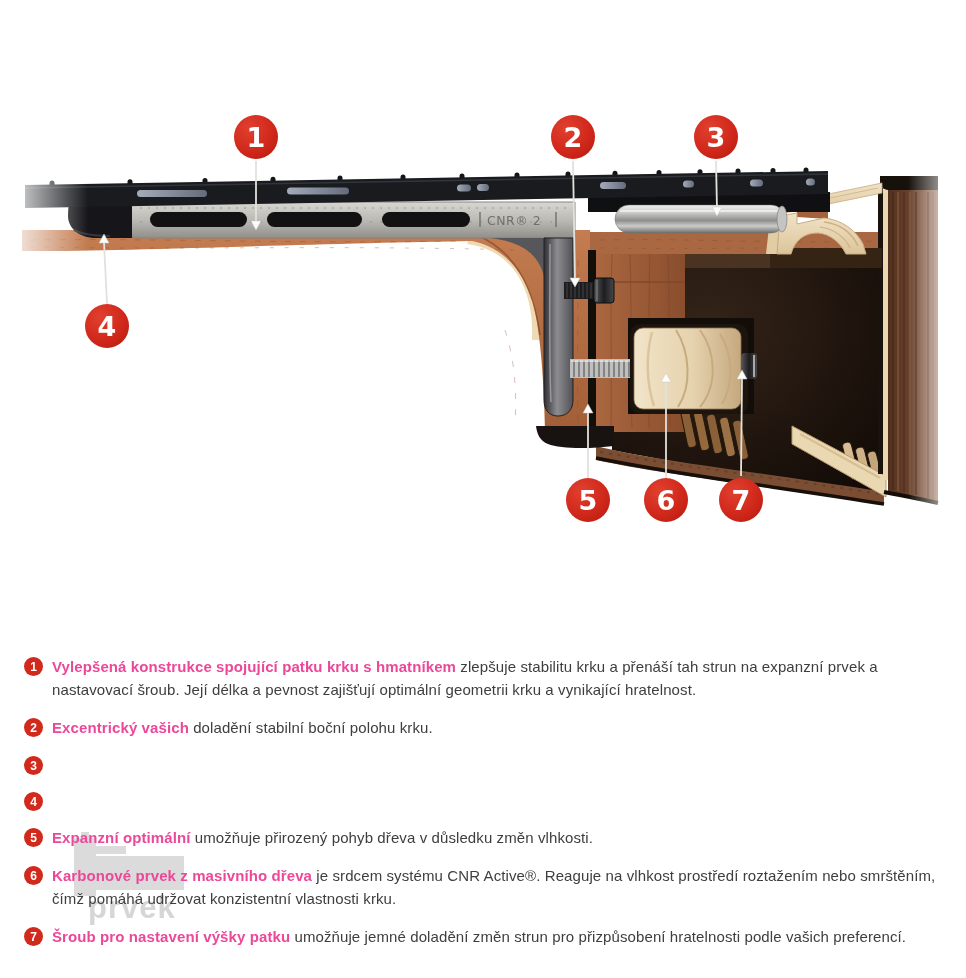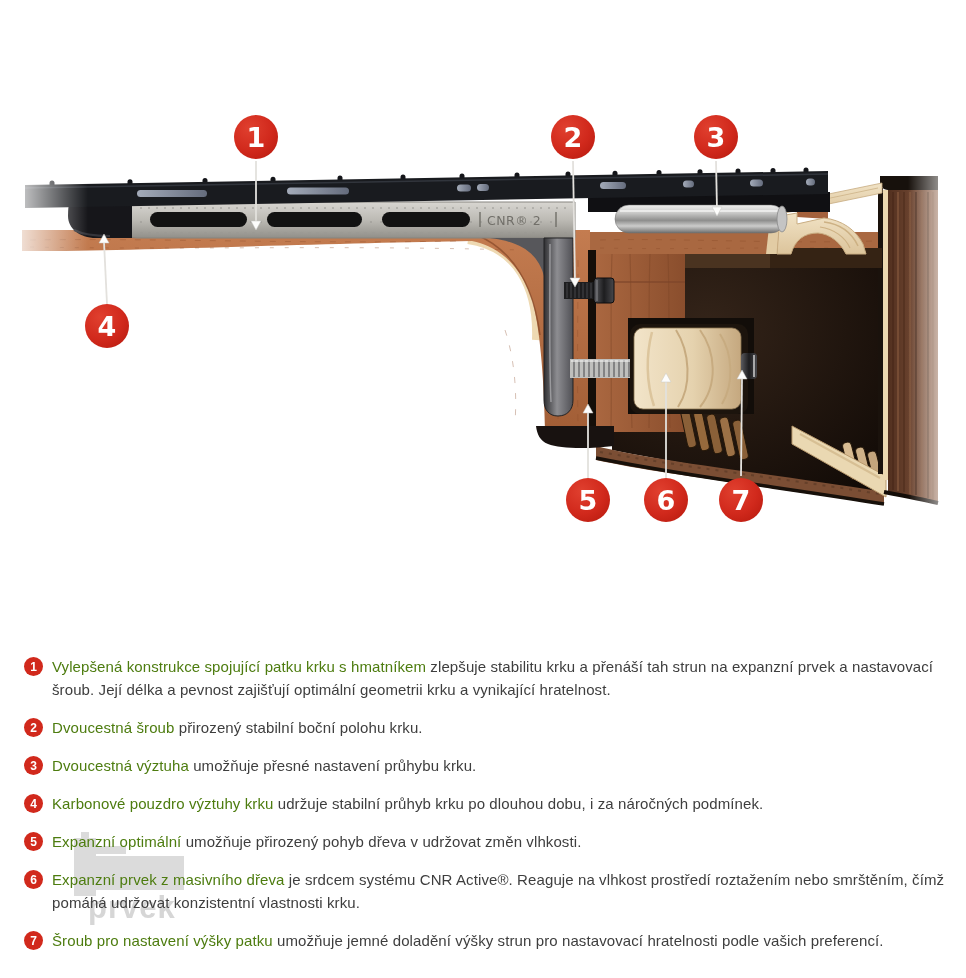--- a/index.html
+++ b/index.html
@@ -5,21 +5,21 @@
   html,body{margin:0;padding:0;background:#ffffff;}
   .page{position:relative;width:966px;height:978px;background:#ffffff;overflow:hidden;
         font-family:"Liberation Sans","DejaVu Sans",sans-serif;}
   .diagram-wrap{position:absolute;top:0;left:0;width:966px;height:620px;}
   .legend{position:absolute;top:655px;left:0;width:966px;padding:0 10px 0 24px;box-sizing:border-box;z-index:2;}
   .legend-item{display:flex;align-items:flex-start;gap:9px;margin-bottom:15px;}
   .legend-badge{flex:0 0 auto;width:19px;height:19px;margin-top:2px;border-radius:50%;
         background:#d1291c;color:#ffffff;font-size:12px;font-weight:bold;
         display:flex;align-items:center;justify-content:center;line-height:1;}
   .legend-text{font-size:15px;line-height:23px;color:#3e3e3e;max-width:905px;letter-spacing:.1px;}
-  .legend-text .b{font-weight:normal;color:#4d7c0f;}
+  .legend-text .b{font-weight:bold;color:#ec4899;}
   .watermark{position:absolute;left:58px;top:832px;width:160px;height:100px;z-index:1;opacity:.9;}
   .watermark-word{position:absolute;left:30px;top:58px;font-size:31px;font-weight:700;
         color:#d2d2d2;letter-spacing:1px;}
   svg text{font-family:"DejaVu Sans","Liberation Sans",sans-serif;}
 </style>
 </head>
 <body>
 
 <div class="page">
 
@@ -370,37 +370,35 @@
     <div class="watermark-word">prvek</div>
   </div>
 
   <div class="legend">
     <div class="legend-item">
       <span class="legend-badge">1</span>
       <div class="legend-text"><span class="b">Vylepšená konstrukce spojující patku krku s hmatníkem</span><span> zlepšuje stabilitu krku a přenáší tah strun na expanzní prvek a nastavovací šroub. Její délka a pevnost zajišťují optimální geometrii krku a vynikající hratelnost.</span></div>
     </div>
     <div class="legend-item">
       <span class="legend-badge">2</span>
-      <div class="legend-text"><span class="b">Dvoucestná šroub</span><span> přirozený stabilní boční polohu krku.</span></div>
+      <div class="legend-text"><span class="b">Excentrický vašich</span><span> doladění stabilní boční polohu krku.</span></div>
     </div>
     <div class="legend-item">
       <span class="legend-badge">3</span>
-      <div class="legend-text"><span class="b">Dvoucestná výztuha</span><span> umožňuje přesné nastavení průhybu krku.</span></div>
     </div>
     <div class="legend-item">
       <span class="legend-badge">4</span>
-      <div class="legend-text"><span class="b">Karbonové pouzdro výztuhy krku</span><span> udržuje stabilní průhyb krku po dlouhou dobu, i za náročných podmínek.</span></div>
     </div>
     <div class="legend-item">
       <span class="legend-badge">5</span>
-      <div class="legend-text"><span class="b">Expanzní optimální</span><span> umožňuje přirozený pohyb dřeva v udržovat změn vlhkosti.</span></div>
+      <div class="legend-text"><span class="b">Expanzní optimální</span><span> umožňuje přirozený pohyb dřeva v důsledku změn vlhkosti.</span></div>
     </div>
     <div class="legend-item">
       <span class="legend-badge">6</span>
-      <div class="legend-text"><span class="b">Expanzní prvek z masivního dřeva</span><span> je srdcem systému CNR Active®. Reaguje na vlhkost prostředí roztažením nebo smrštěním, čímž pomáhá udržovat konzistentní vlastnosti krku.</span></div>
+      <div class="legend-text"><span class="b">Karbonové prvek z masivního dřeva</span><span> je srdcem systému CNR Active®. Reaguje na vlhkost prostředí roztažením nebo smrštěním, čímž pomáhá udržovat konzistentní vlastnosti krku.</span></div>
     </div>
     <div class="legend-item">
       <span class="legend-badge">7</span>
-      <div class="legend-text"><span class="b">Šroub pro nastavení výšky patku</span><span> umožňuje jemné doladění výšky strun pro nastavovací hratelnosti podle vašich preferencí.</span></div>
+      <div class="legend-text"><span class="b">Šroub pro nastavení výšky patku</span><span> umožňuje jemné doladění změn strun pro přizpůsobení hratelnosti podle vašich preferencí.</span></div>
     </div>
   </div>
 
 </div>
 
 </body></html>

